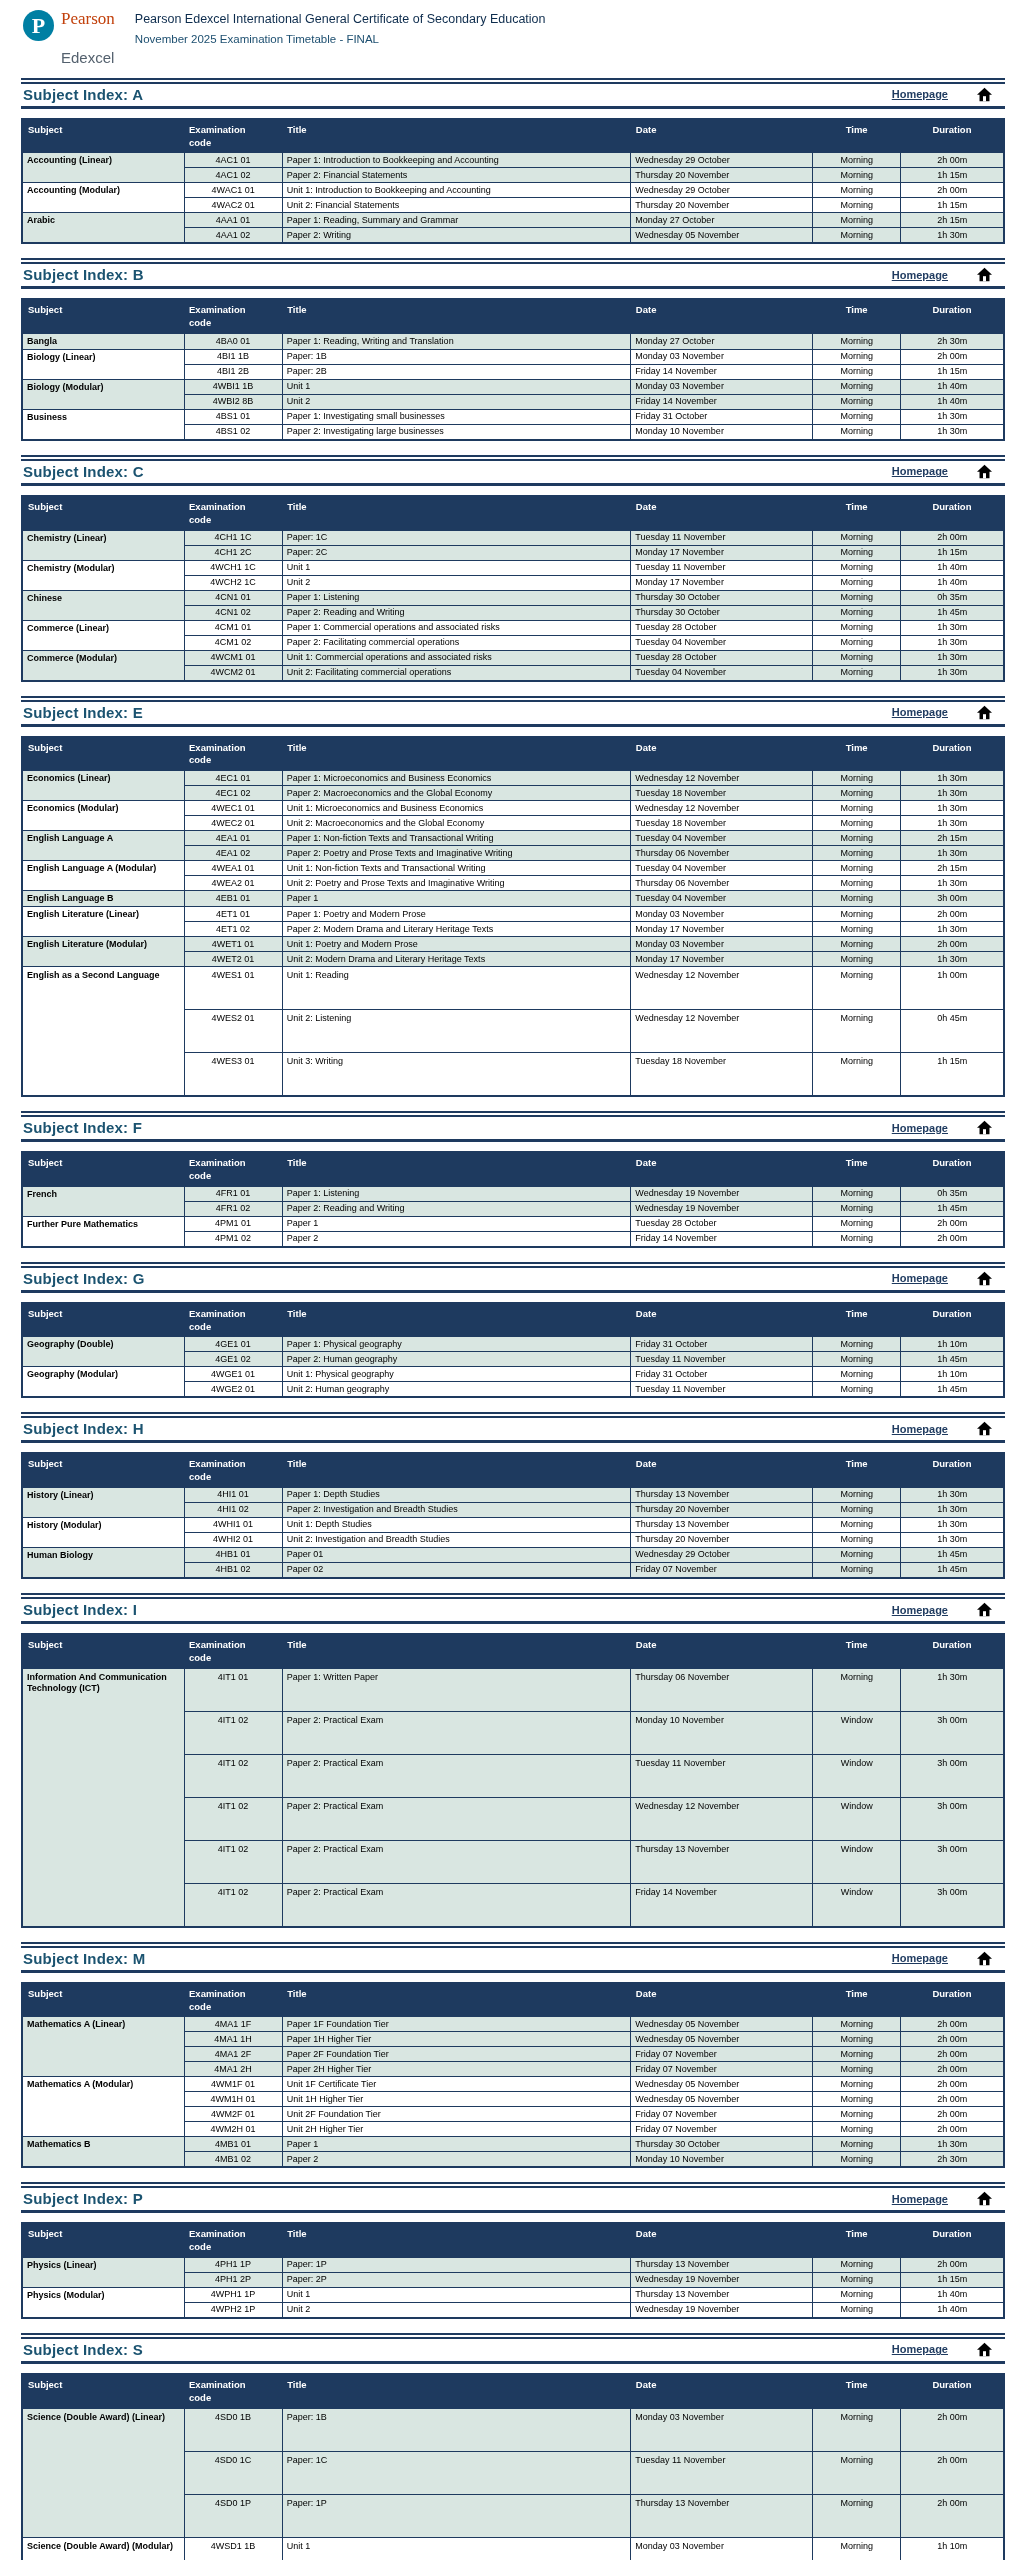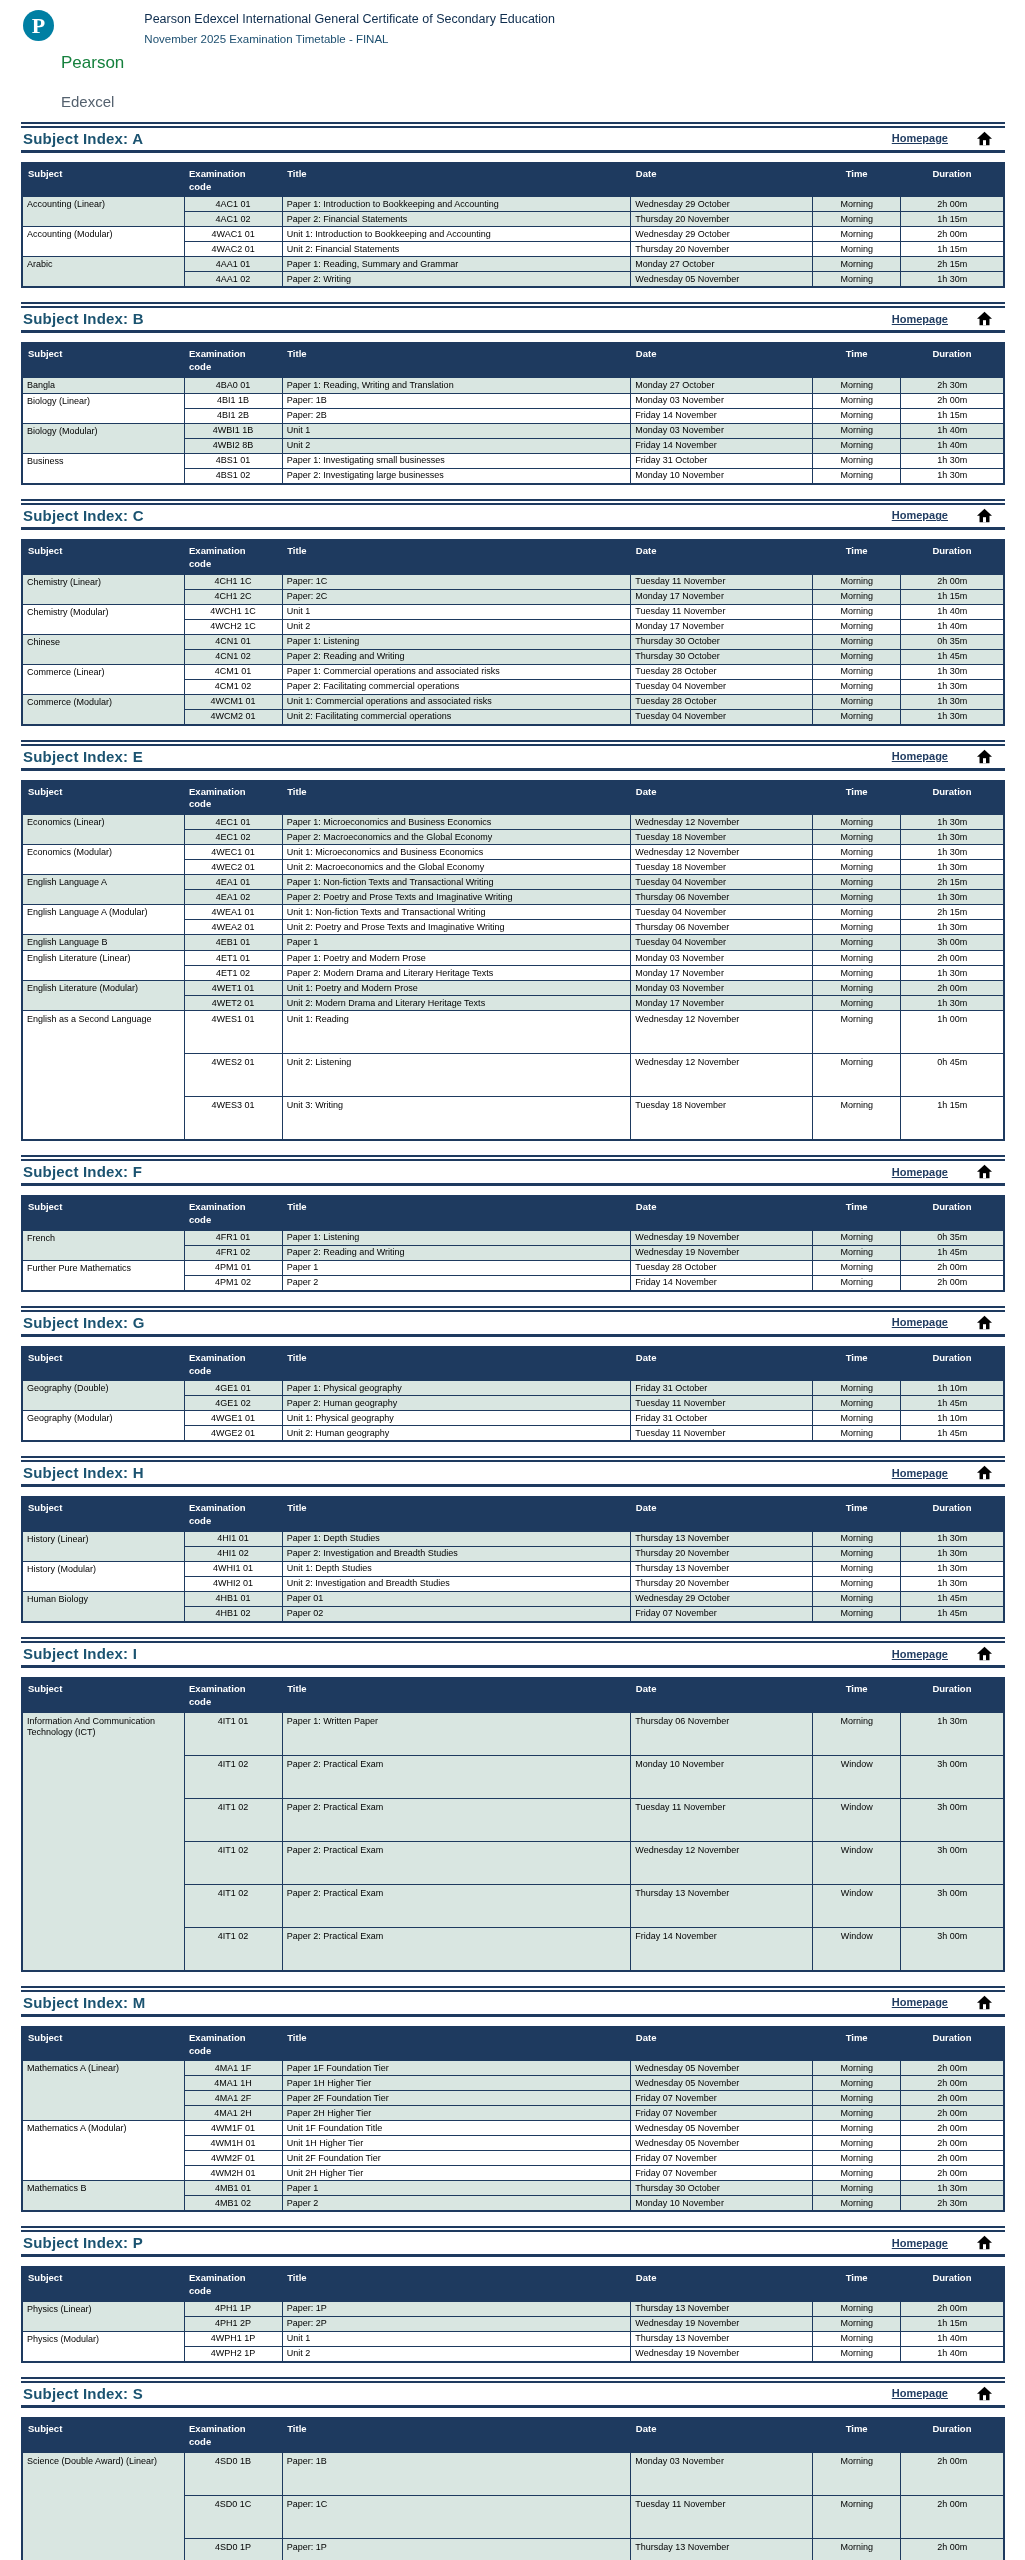--- a/index.html
+++ b/index.html
@@ -6,21 +6,21 @@
   body{width:1025px;font-family:"Liberation Sans", sans-serif;color:#000;}
   .page{padding:8px 20px 4px 21px;}
 
   
   .doc-header{display:flex;align-items:flex-start;gap:20px;margin:2px 0 12px 2px;}
   .logo-block{display:flex;align-items:flex-start;gap:7px;min-width:88px;}
   .logo-circle{width:31px;height:31px;border-radius:50%;background:#007fa3;color:#fff;
     display:flex;align-items:center;justify-content:center;
     font-family:"Liberation Serif", serif;font-size:22px;font-weight:bold;line-height:1;}
   .logo-text{display:flex;flex-direction:column;}
-  .logo-brand{font-family:Liberation Sans, sans-serif;font-size:17px;color:#15803d;line-height:1.1;margin-top:44px;}
+  .logo-brand{font-family:Liberation Serif, serif;font-size:17px;color:#c2410c;line-height:1.1;}
   .logo-sub{font-size:15px;color:#54616e;margin-top:20px;}
   .title-block{padding-top:2px;}
   .doc-title{font-size:12.5px;font-weight:normal;color:#0d2c4d;line-height:1.25;}
   .doc-subtitle{font-size:11.5px;color:#1d4f70;margin-top:5px;}
 
   
   .section-bar{border-top:6px double #1e3a5f;border-bottom:3px solid #1e3a5f;
     display:flex;justify-content:space-between;align-items:center;
     padding:2px 4px 3px 2px;margin-top:2px;}
   .section-title{margin:0;font-size:15px;font-weight:bold;color:#1b5370;letter-spacing:.2px;}
@@ -33,21 +33,21 @@
   table.exam-table{width:100%;border-collapse:collapse;margin:9px 0 14px 0;
     border:2px solid #1e3a5f;table-layout:fixed;}
   .exam-table th{background:#1e3a5f;color:#fff;font-size:9.5px;font-weight:bold;
     text-align:left;vertical-align:top;padding:4px 5px 3px 5px;line-height:1.35;}
   .exam-table th.c{text-align:center;}
   .exam-table th .wrapword{display:inline-block;max-width:62px;}
   .exam-table td{border:1px solid #1e3a5f;font-size:9px;line-height:1.25;
     padding:1px 4px;height:12px;overflow:hidden;}
   tr.shaded td{background:#d9e6e1;}
   tr.plain td{background:#ffffff;}
-  td.subject-cell{font-weight:normal;vertical-align:top;padding-top:2px;margin-top:8px;}
+  td.subject-cell{font-weight:bold;vertical-align:top;padding-top:2px;margin-top:8px;}
   td.code-cell,td.time-cell,td.duration-cell{text-align:center;}
   td.title-cell,td.date-cell{text-align:left;}
   tr.tall td{height:38px;vertical-align:top;padding-top:3px;}
 </style>
 </head>
 <body>
 
 <div class="page">
 
   <div class="doc-header">
@@ -860,21 +860,21 @@
             <tr class="shaded">
               <td class="code-cell">4MA1 2H</td>
               <td class="title-cell">Paper 2H Higher Tier</td>
               <td class="date-cell">Friday 07 November</td>
               <td class="time-cell">Morning</td>
               <td class="duration-cell">2h 00m</td>
             </tr>
             <tr class="plain">
               <td class="subject-cell" rowspan="4">Mathematics A (Modular)</td>
               <td class="code-cell">4WM1F 01</td>
-              <td class="title-cell">Unit 1F Foundation Title</td>
+              <td class="title-cell">Unit 1F Certificate Tier</td>
               <td class="date-cell">Wednesday 05 November</td>
               <td class="time-cell">Morning</td>
               <td class="duration-cell">2h 00m</td>
             </tr>
             <tr class="plain">
               <td class="code-cell">4WM1H 01</td>
               <td class="title-cell">Unit 1H Higher Tier</td>
               <td class="date-cell">Wednesday 05 November</td>
               <td class="time-cell">Morning</td>
               <td class="duration-cell">2h 00m</td>

